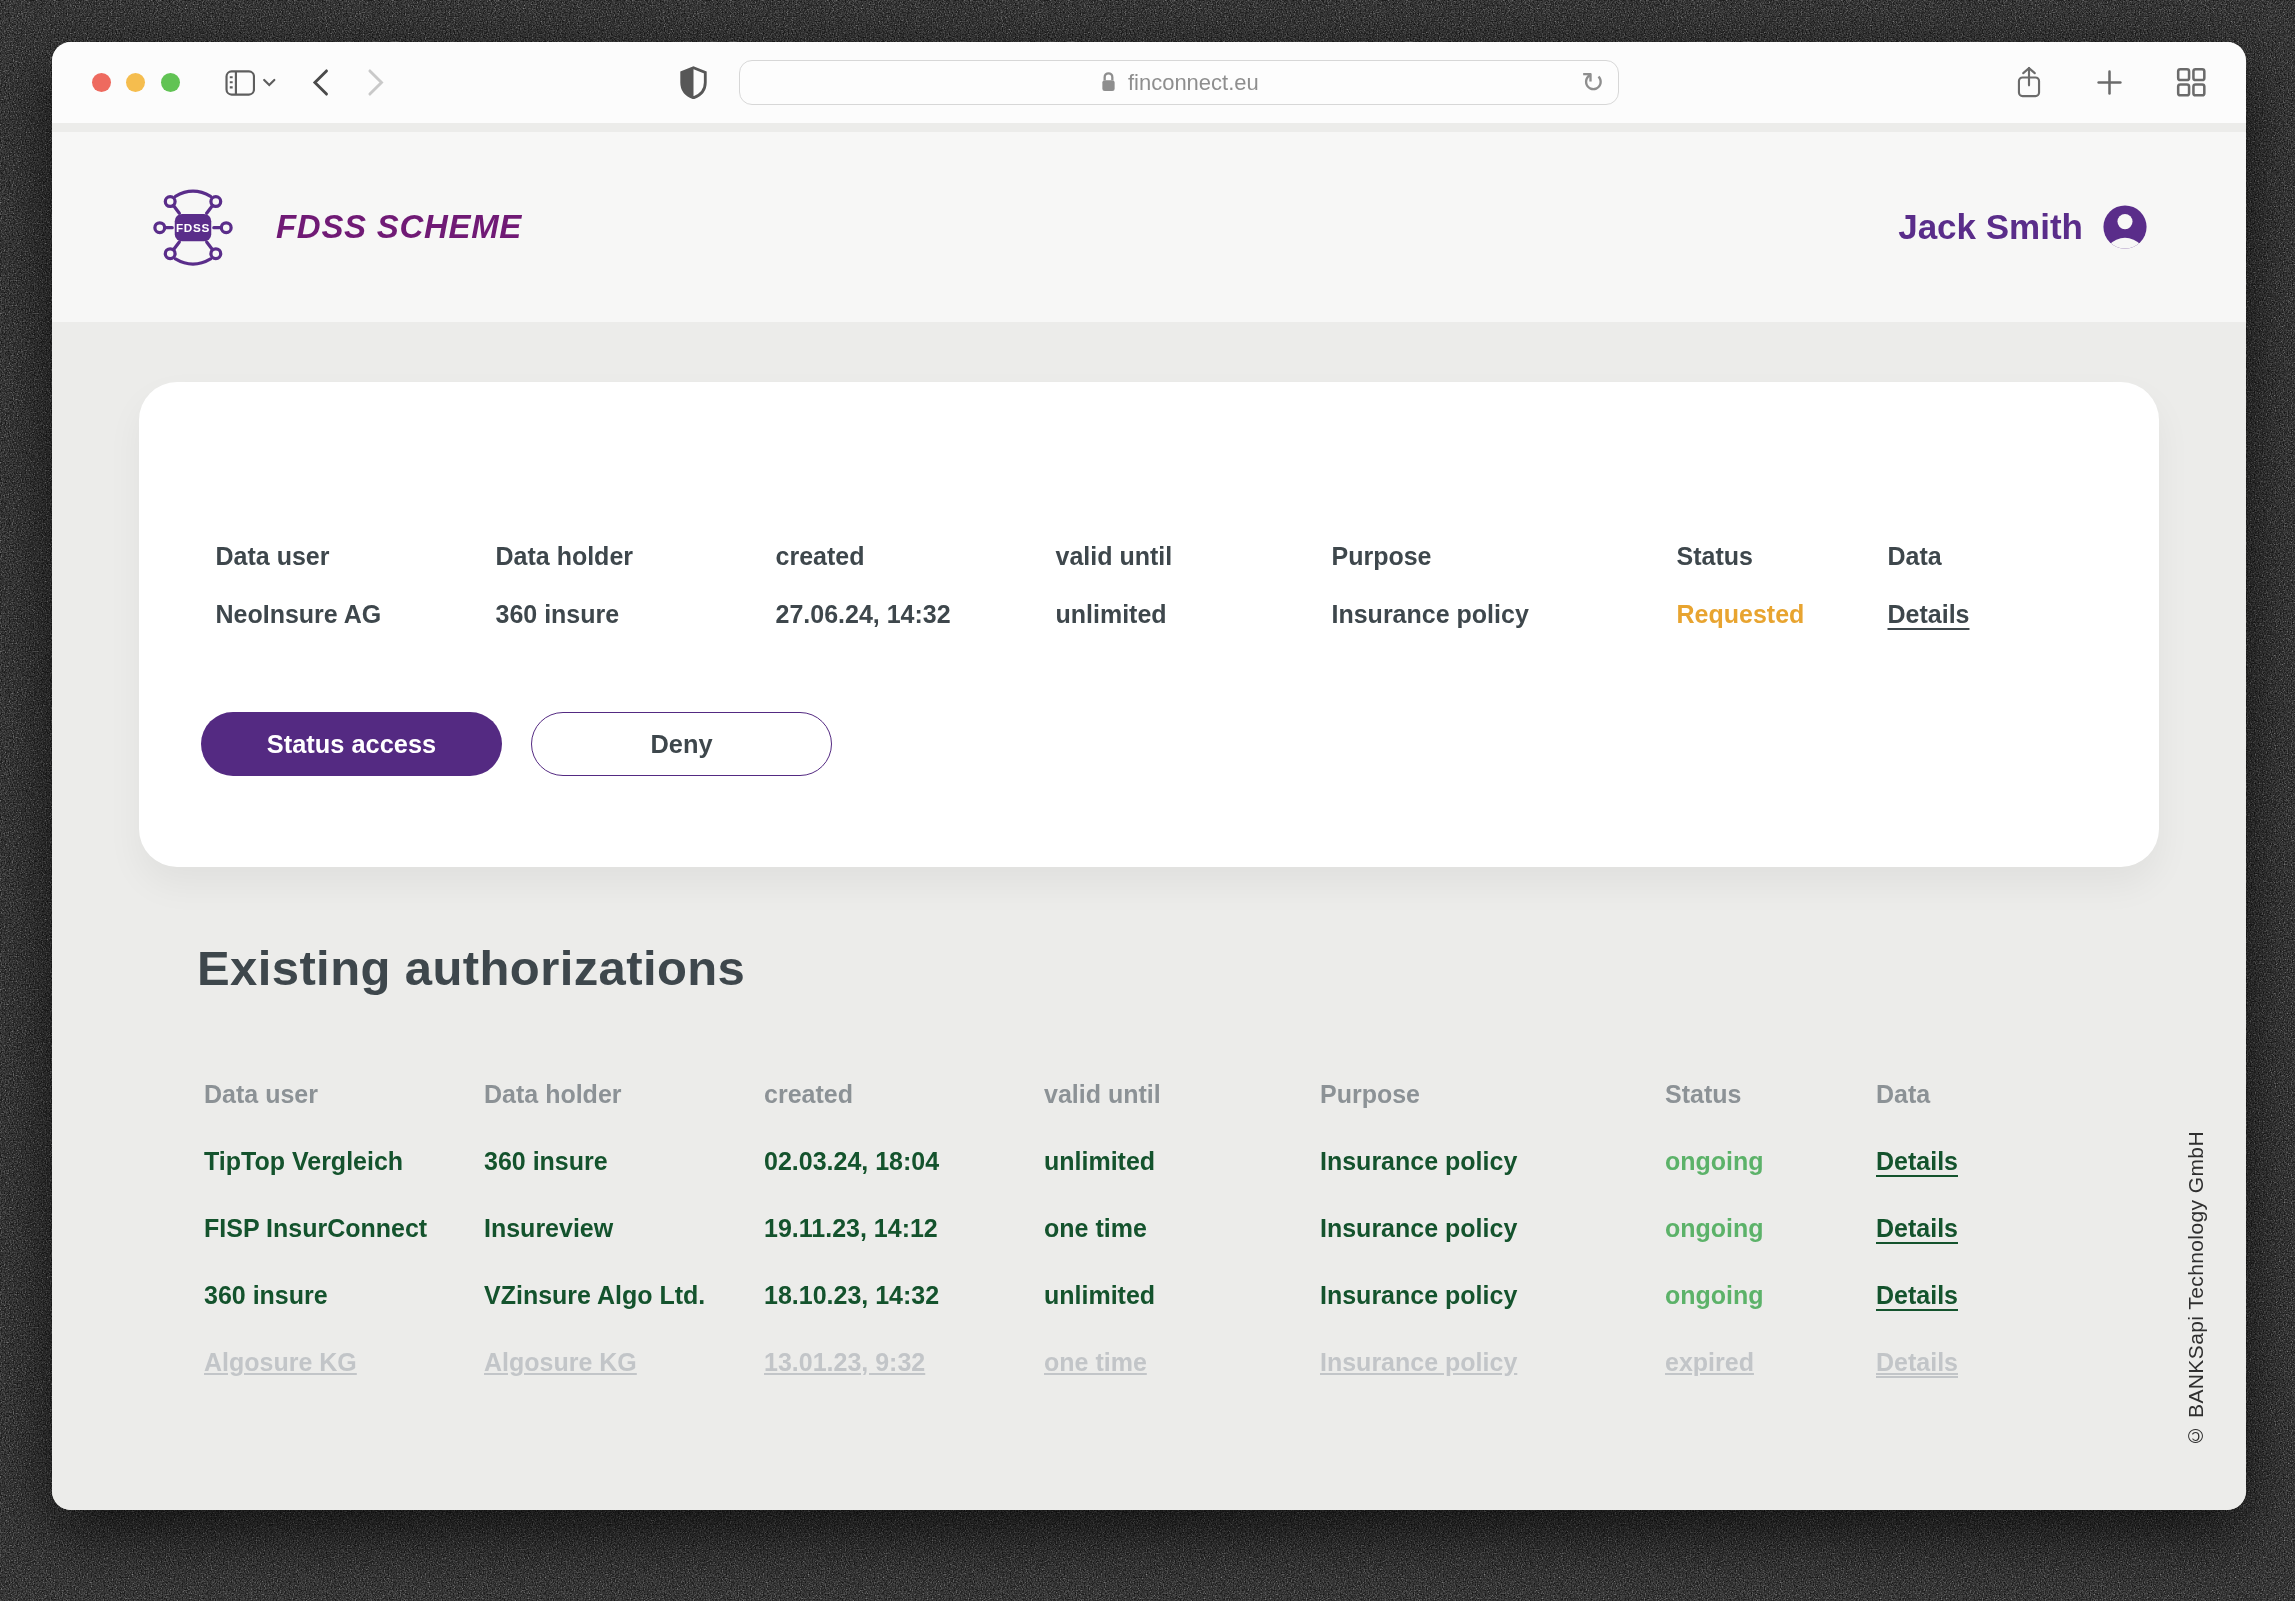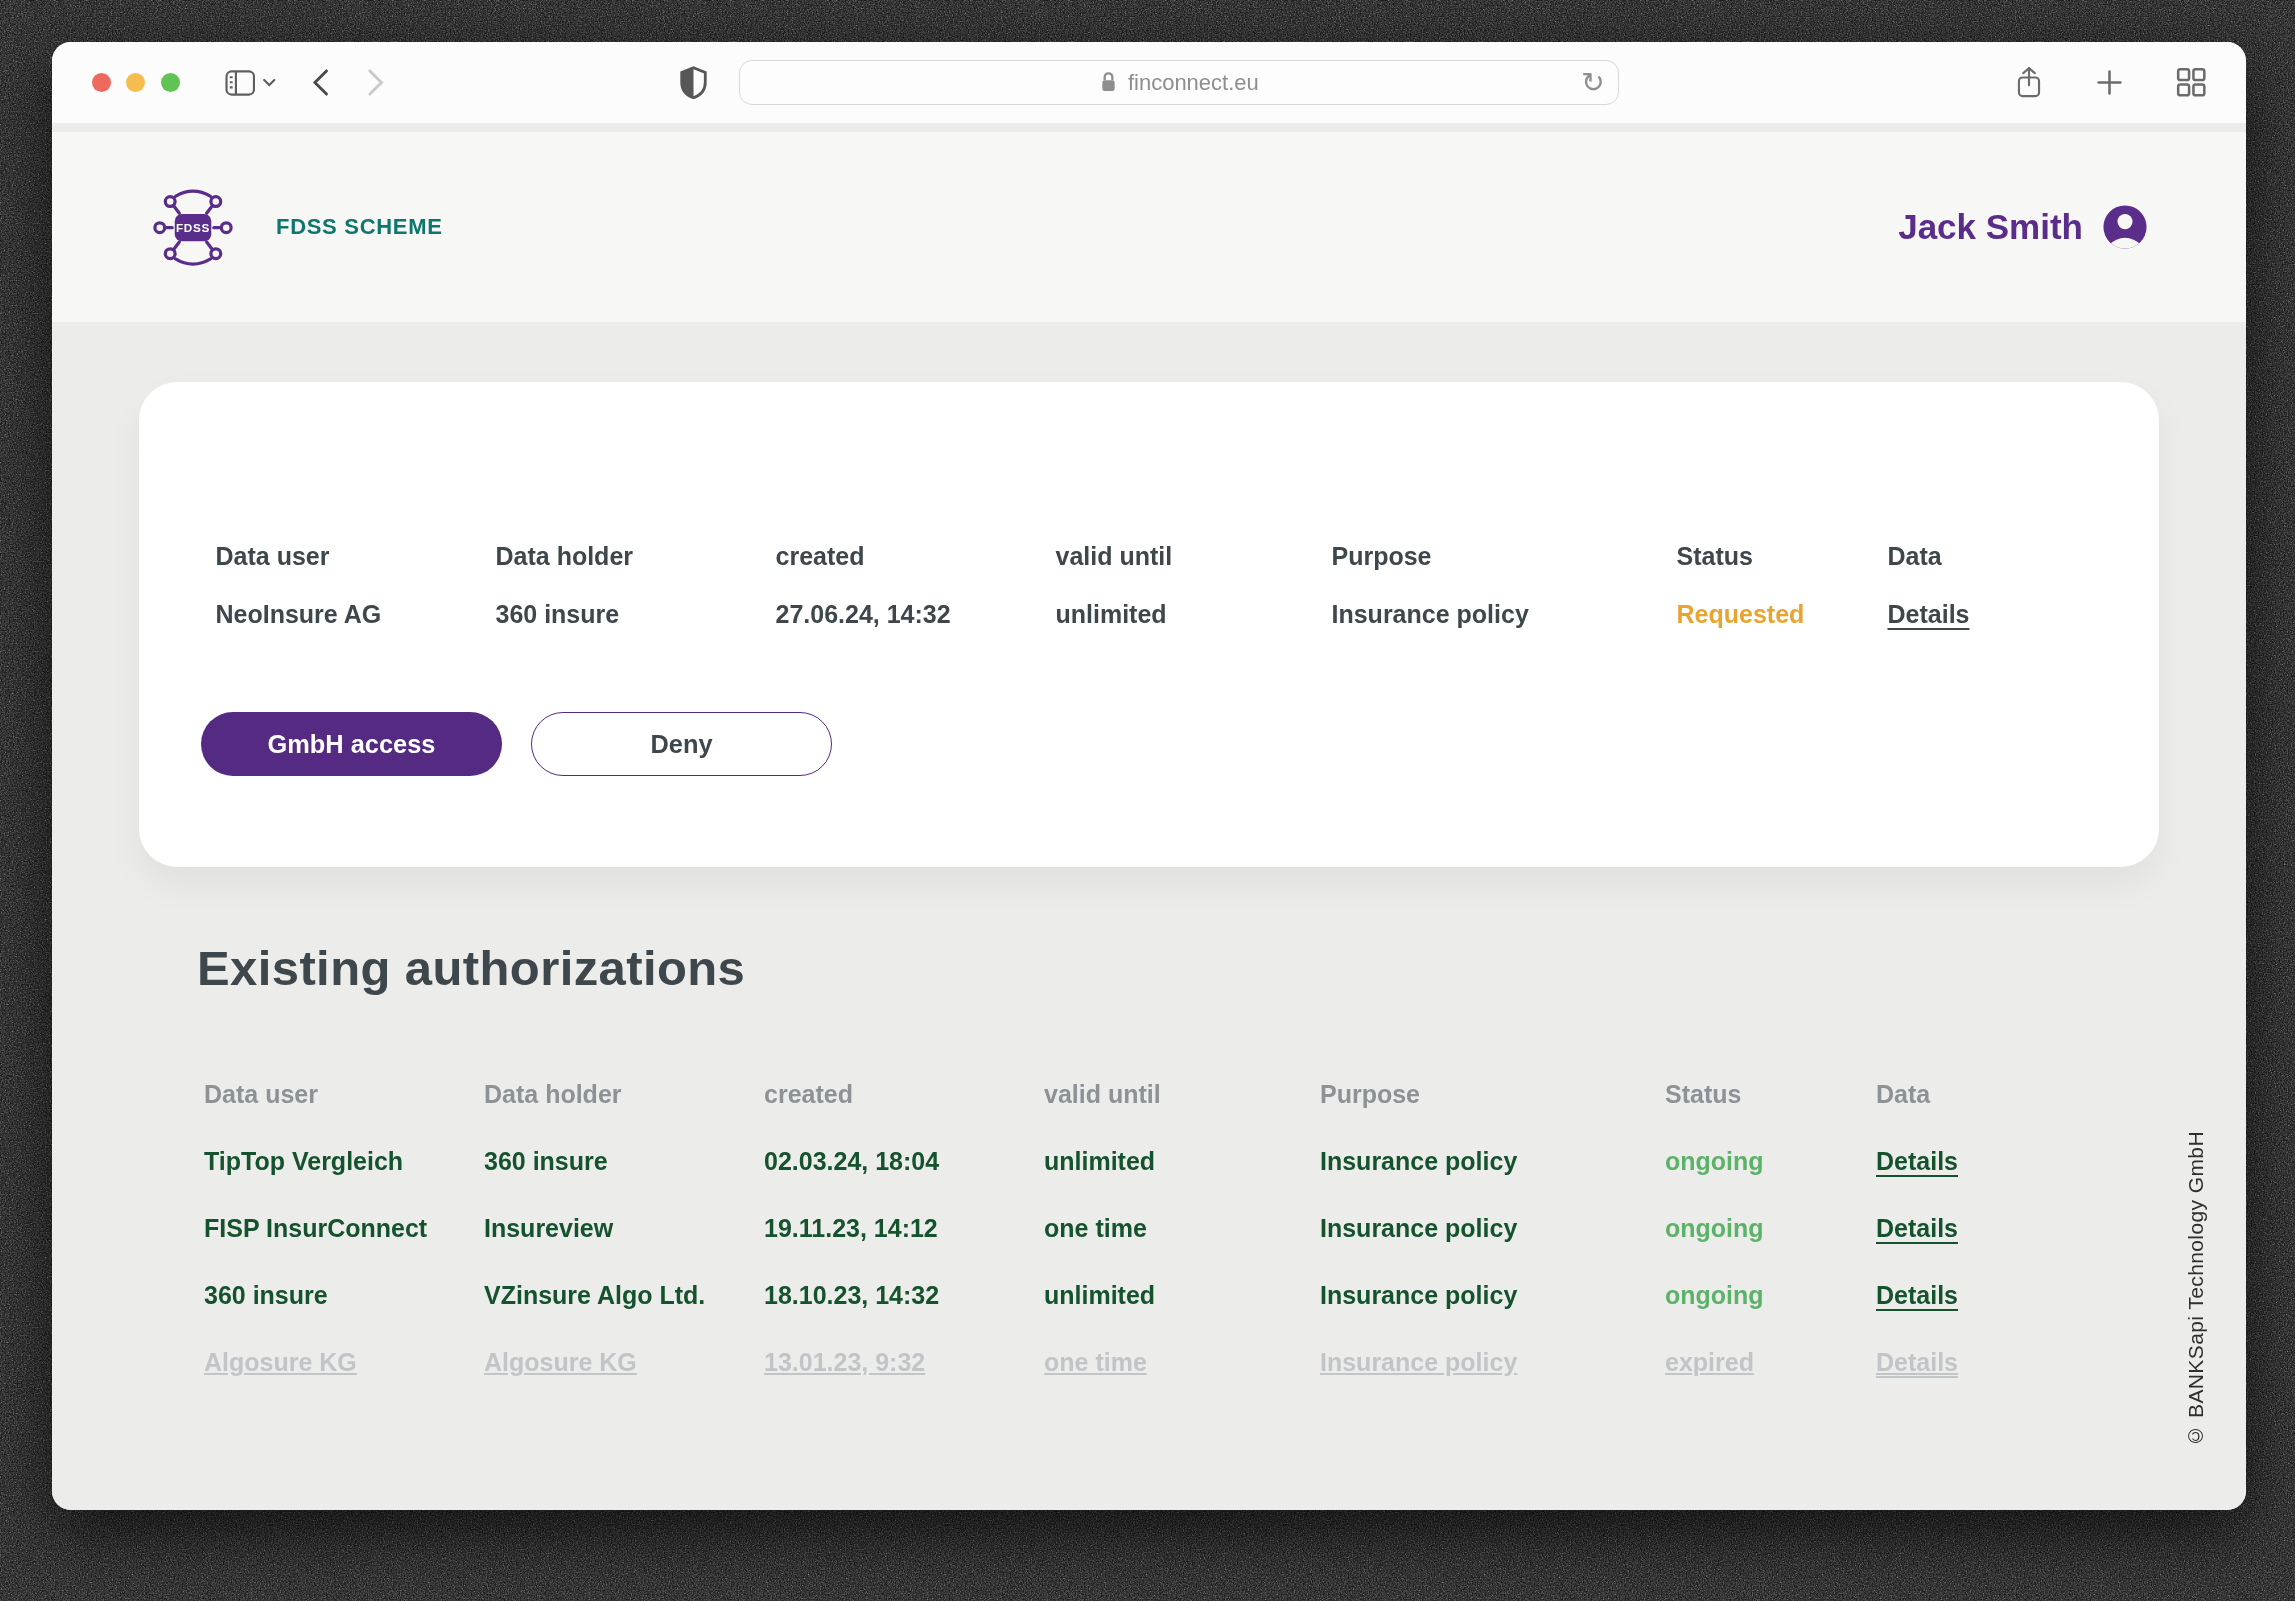--- a/index.html
+++ b/index.html
@@ -48,21 +48,21 @@
   }
   .url-text { font-size: 22px; color: #8E8E8E; }
   .reload { position: absolute; right: 13px; font-size: 28px; color: #8E8E8E; line-height: 1; cursor: pointer; }
 
   
   .site-header {
     flex: none; height: 190px; background: #F7F7F6;
     display: flex; align-items: center; padding: 0 98px;
   }
   .brand { display: flex; align-items: center; gap: 40px; }
-  .brand-name { font-size: 22px; font-weight: 700; color: #0f766e; letter-spacing: 0.7px; }
+  .brand-name { font-size: 33px; font-weight: 700; color: #701a75; letter-spacing: 0.7px; font-style: italic; }
   .user { margin-left: auto; display: flex; align-items: center; gap: 19px; cursor: pointer; }
   .user-name { font-size: 35px; font-weight: 700; color: #5A2D8A; }
 
   
   .main { flex: 1 1 auto; background: #ECECEA; padding: 0 87px; overflow: hidden; }
   .section-title {
     font-size: 49px; font-weight: 700; color: #3E474C;
     margin-left: 58px; letter-spacing: 0.4px;
   }
   .title-requests { margin-top: 73px; }
@@ -280,21 +280,21 @@
           <span class="cell">unlimited</span>
           <span class="cell">Insurance policy</span>
           <span class="cell status">Requested</span>
           <span class="cell">
               <span class="details-link">Details</span>
             </span>
         </div>
       </div>
 
       <div class="buttons">
-        <button class="btn btn-primary">GmbH access</button>
+        <button class="btn btn-primary">Status access</button>
         <button class="btn btn-secondary">Deny</button>
       </div>
     </section>
 
     <h2 class="section-title title-auth">Existing authorizations</h2>
 
     <div class="table auth-table">
       <div class="row">
         <span class="cell head-cell">Data user</span>
         <span class="cell head-cell">Data holder</span>

